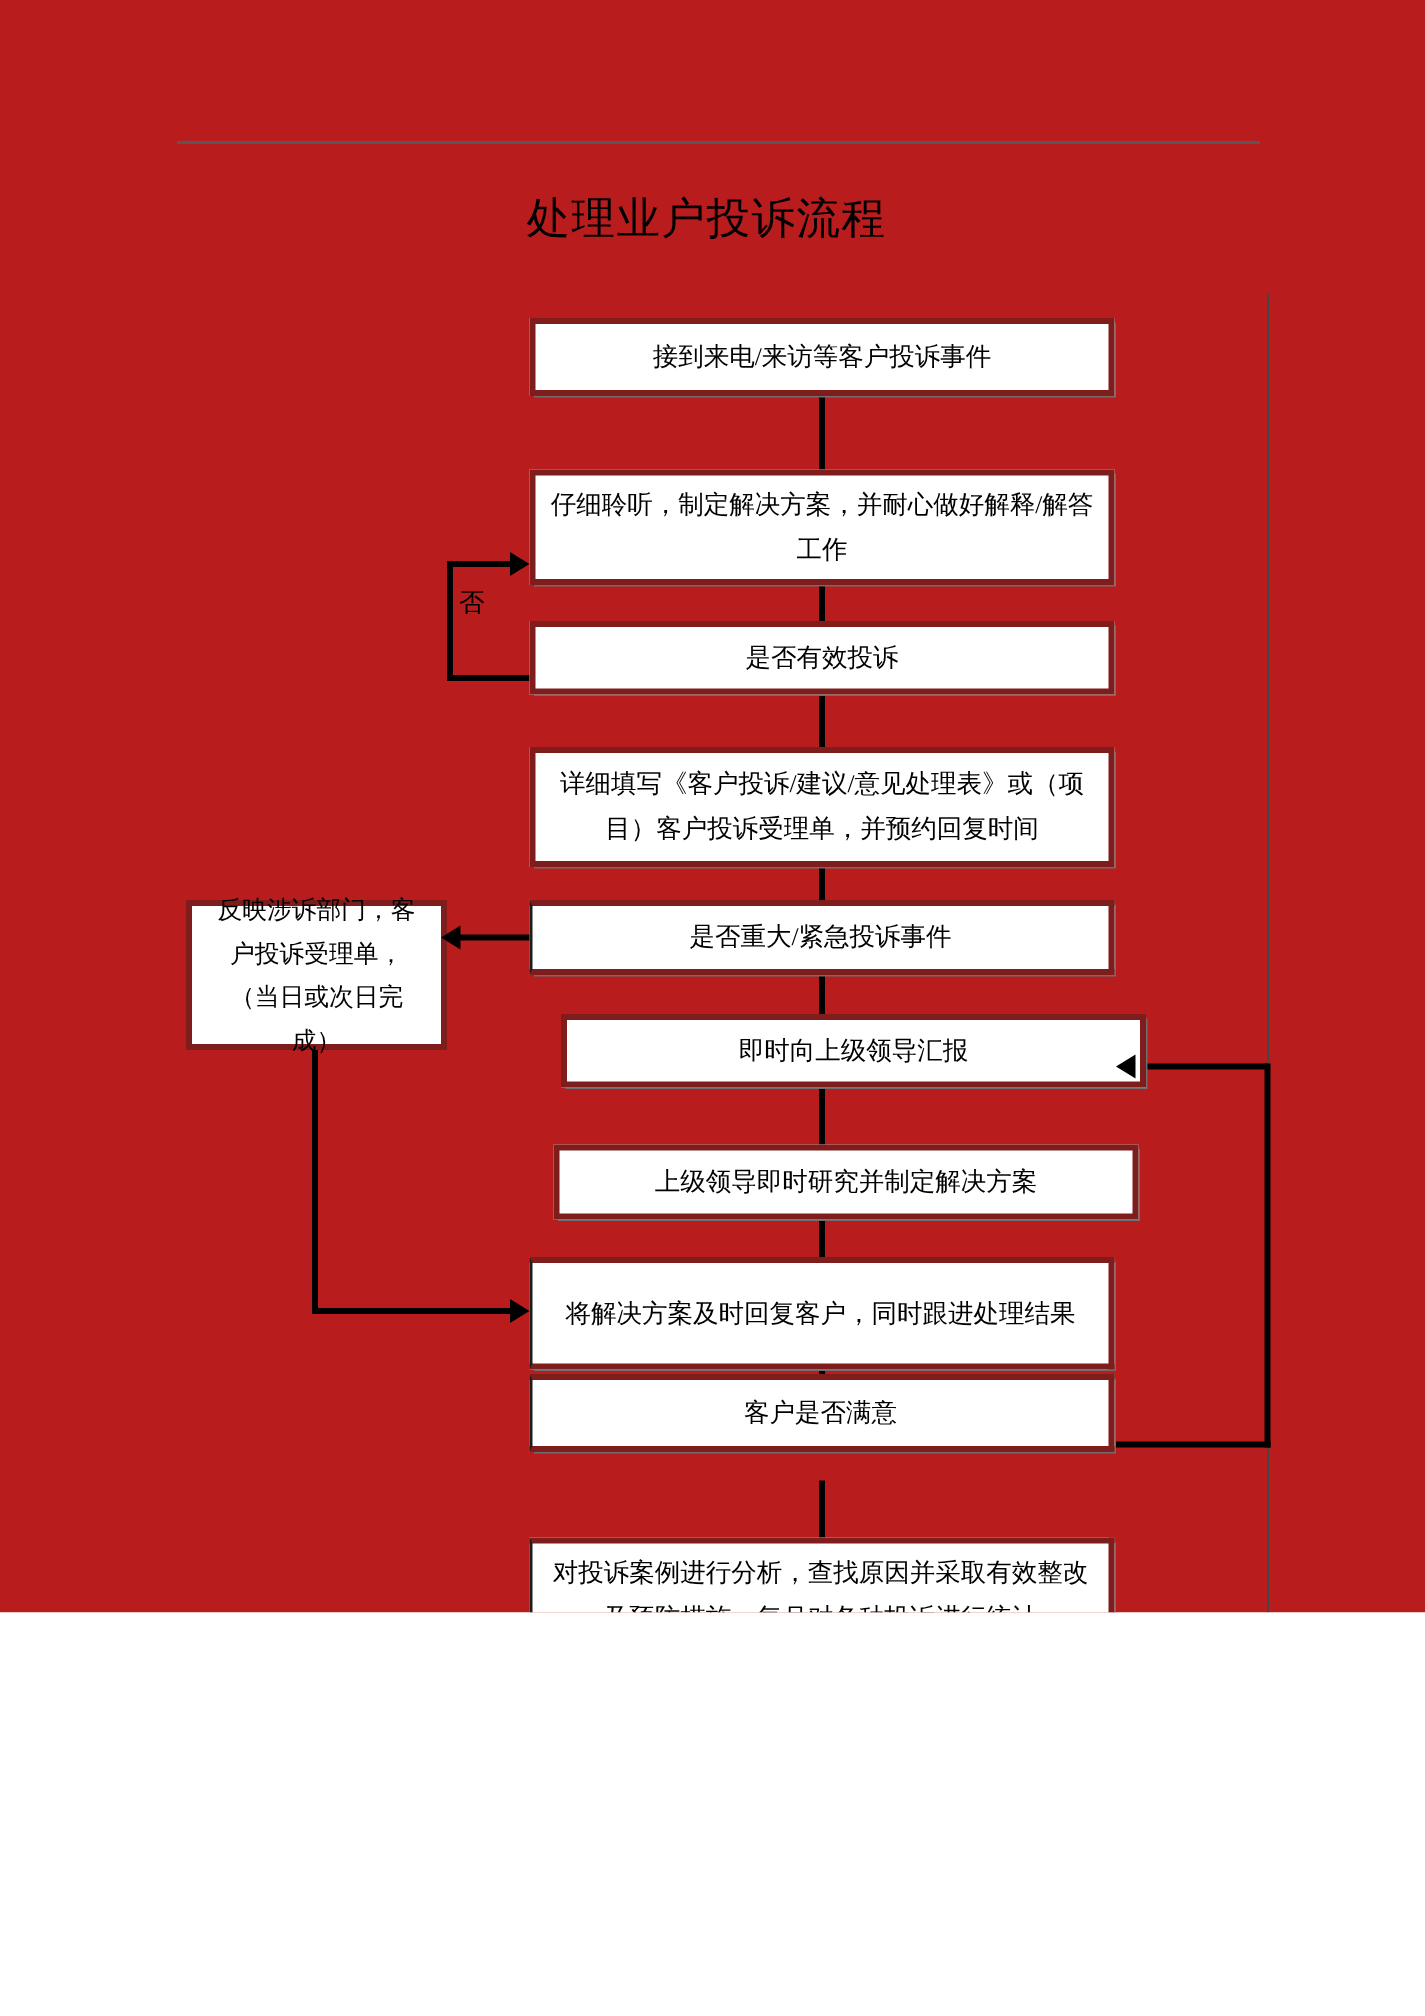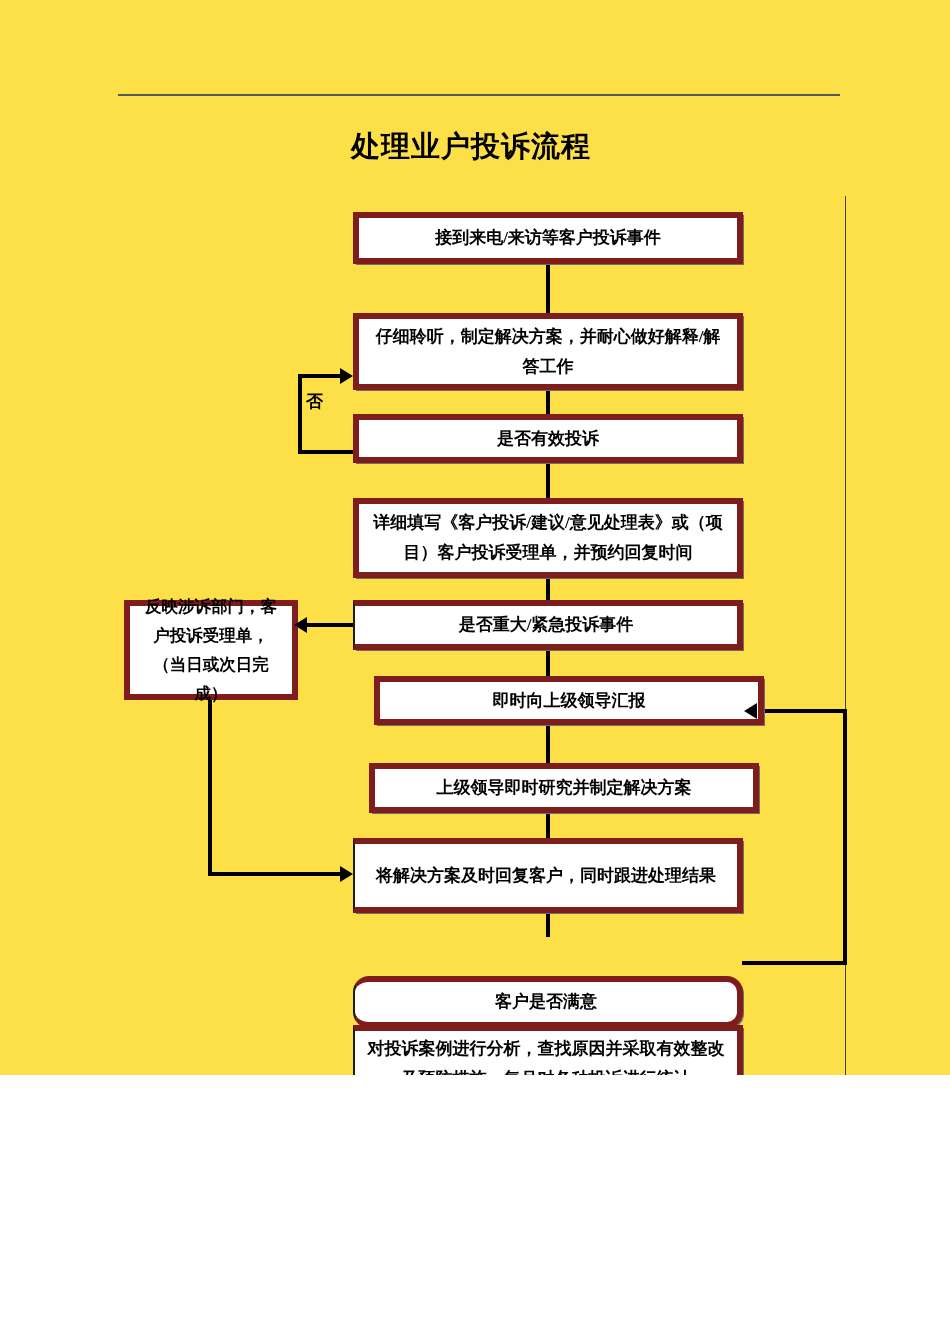--- a/index.html
+++ b/index.html
@@ -9,22 +9,21 @@
   }
   body {
     font-family: "Liberation Serif", "DejaVu Serif", serif;
     color: #000000;
   }
   #page {
     position: relative;
     width: 950px;
     height: 1075px;
     overflow: hidden;
-    background: #fde047;
-    font-weight: bold;
+    background: #b91c1c;
   }
 
   
   .top-rule {
     position: absolute;
     left: 118px;
     top: 94px;
     width: 722px;
     height: 2px;
     background: #585858;
@@ -52,21 +51,21 @@
     top: 196px;
     width: 1px;
     height: 996px;
     background: #444444;
   }
 
   
   .node {
     position: absolute;
     box-sizing: border-box;
-    border: 6px solid #7f1d1d;
+    border: 4px solid #7f1d1d;
     background: #ffffff;
     display: flex;
     align-items: center;
     justify-content: center;
     text-align: center;
     font-size: 17px;
     line-height: 30px;
     padding: 0 10px;
     z-index: 3;
   }
@@ -150,21 +149,21 @@
   </div>
 
   <div class="node shadowed" style="left:353px; top:763px; width:390px; height:50px;margin-left:16px;">
     <span class="txt">上级领导即时研究并制定解决方案</span>
   </div>
 
   <div class="node shadowed thickleft" style="left:353px; top:838px; width:390px; height:75px;">
     <span class="txt">将解决方案及时回复客户，同时跟进处理结果</span>
   </div>
 
-  <div class="node shadowed thickleft" style="left:353px; top:976px; width:390px; height:52px;border-radius:16px;">
+  <div class="node shadowed thickleft" style="left:353px; top:916px; width:390px; height:52px;">
     <span class="txt">客户是否满意</span>
   </div>
 
   <div class="node shadowed thickleft" style="left:353px; top:1025px; width:390px; height:78px;text-align:center;">
     <span class="txt">对投诉案例进行分析，查找原因并采取有效整改及预防措施，每月对各种投诉进行统计</span>
   </div>
 
   <div class="node shadowed thickleft" style="left:353px; top:1137px; width:390px; height:51px;">
     <span class="txt">汇总向领导上报</span>
   </div>

